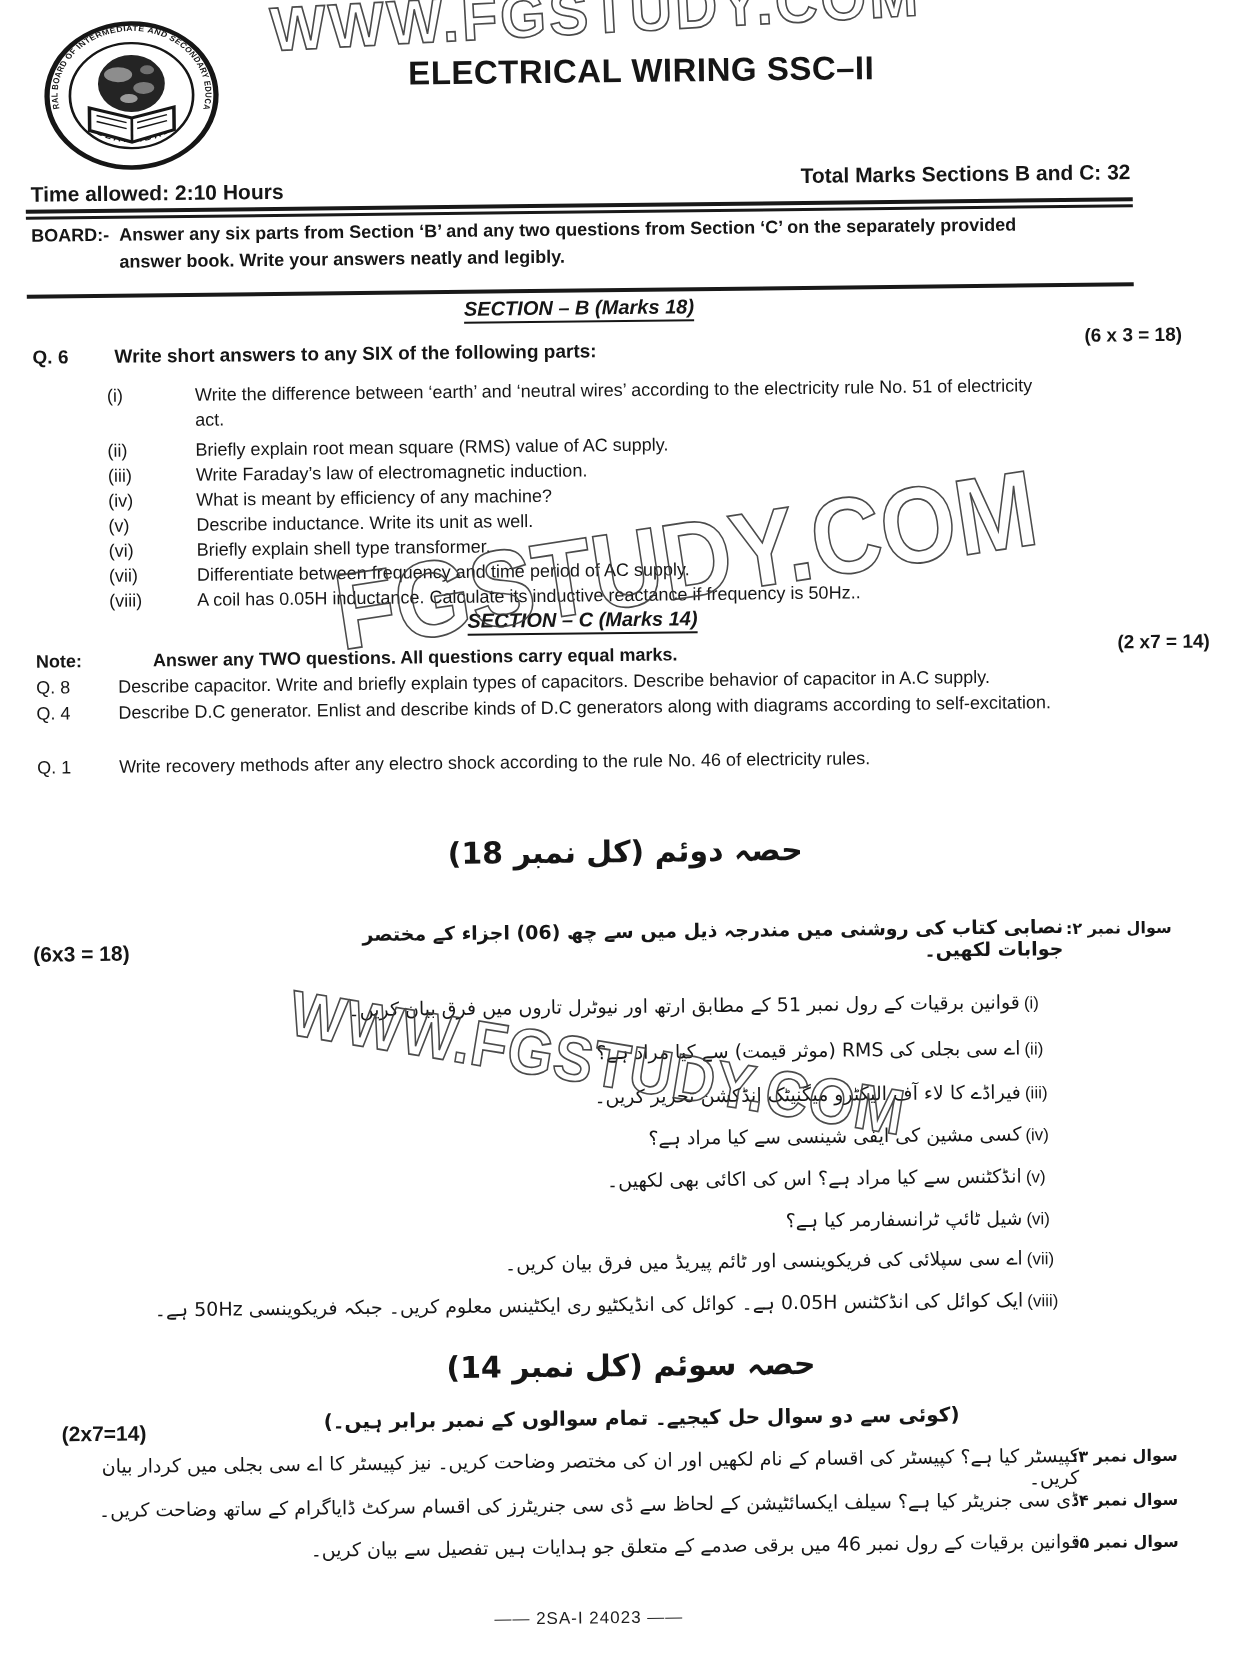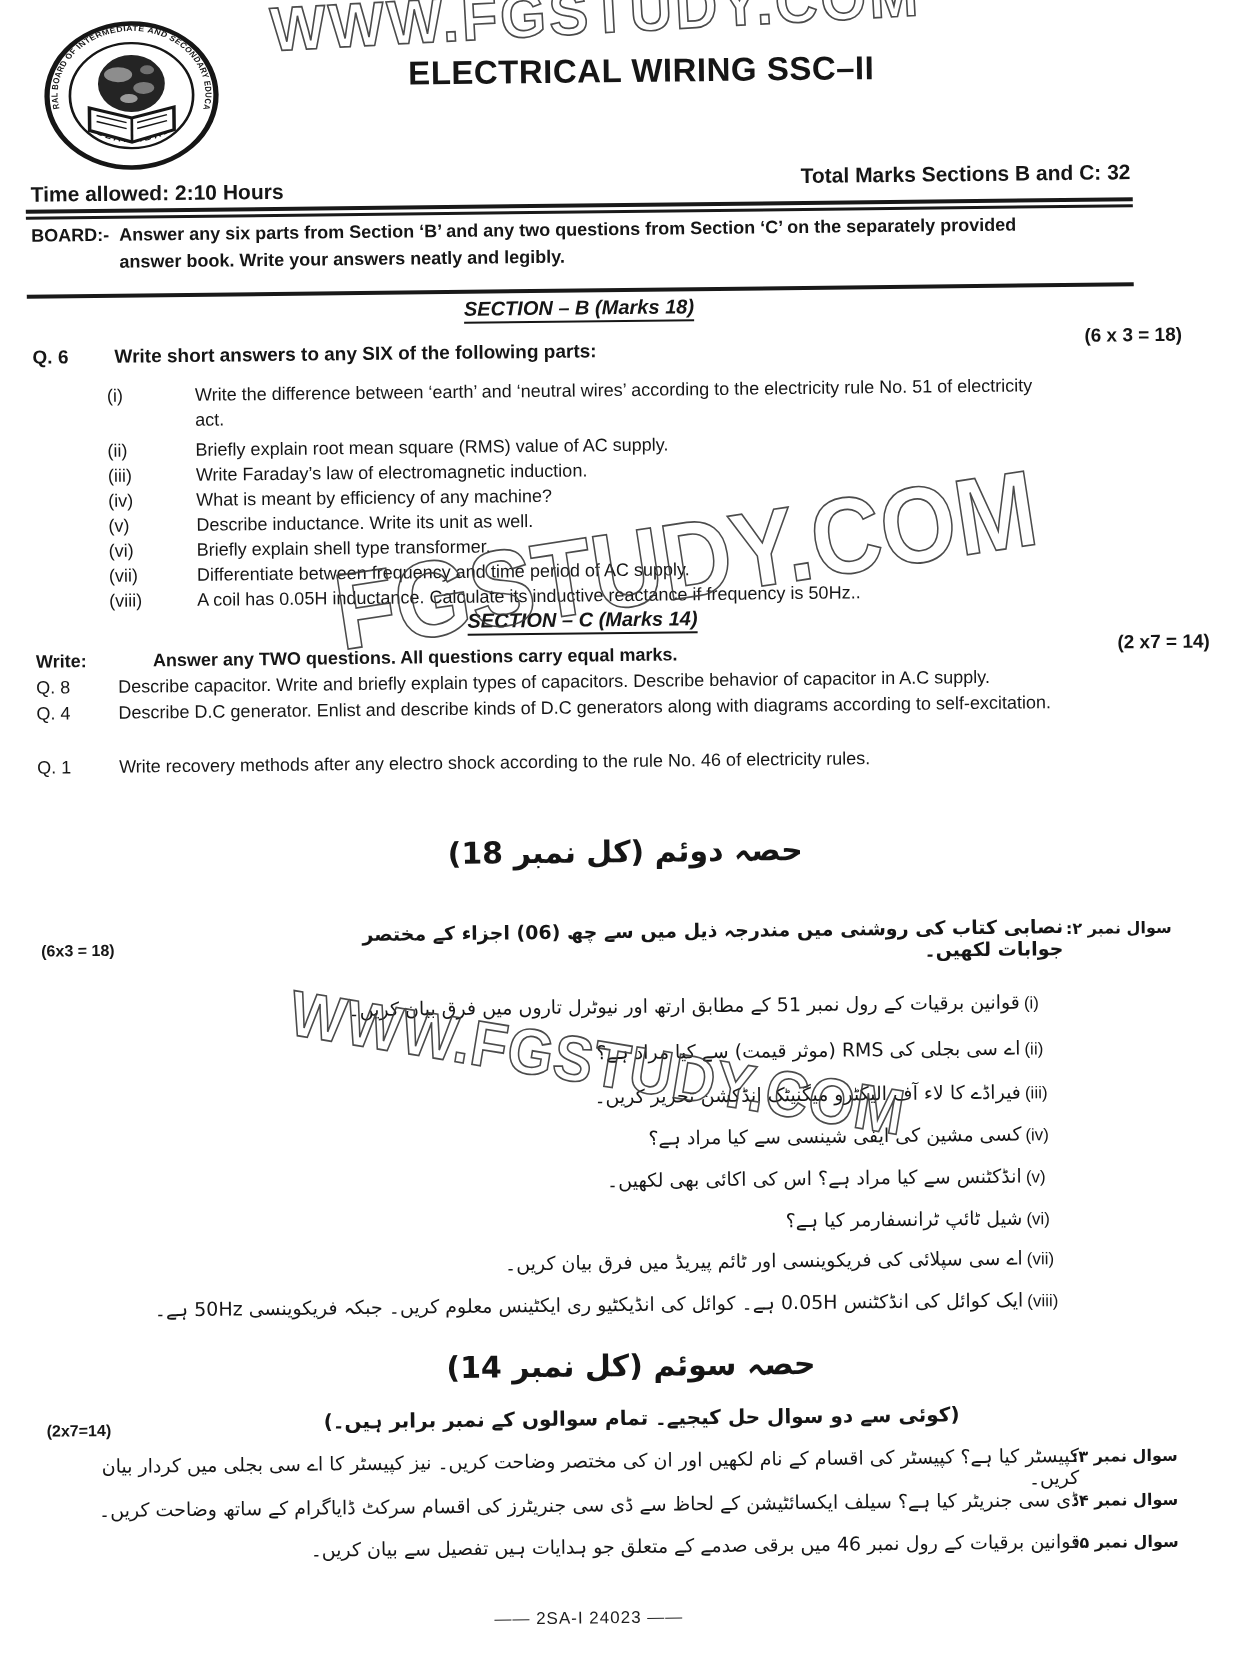--- a/index.html
+++ b/index.html
@@ -50,22 +50,22 @@
   .cq .qt{display:block;padding-left:82px;max-width:960px;}
   .cq3{top:668px;} .cq4{top:694px;} .cq5{top:748px;}
 
   
   .urdu{font-family:"DejaVu Sans",sans-serif;direction:rtl;}
   .u-head{left:0;width:100%;text-align:center;font-size:30px;font-weight:bold;}
   .u-head-2{top:834px;} .u-head-3{top:1348px;}
   .u-qlabel{right:75px;width:110px;font-size:16px;font-weight:bold;text-align:left;}
   .u-intro{right:188px;left:330px;top:920px;font-size:19px;font-weight:bold;text-align:right;}
   .u-q2label{top:924px;}
-  .u-marks{left:40px;font-size:16px;font-weight:bold;font-family:"Liberation Sans",sans-serif;}
-  .u-marks-b{top:936px;} .u-marks-c{top:1416px;}
+  .u-marks{left:32px;font-size:21px;font-weight:bold;font-family:"Liberation Sans",sans-serif;}
+  .u-marks-b{top:936px;} .u-marks-c{top:1416px;margin-left:23px;}
   .u-item-num{right:170px;width:58px;font-size:17px;text-align:left;font-family:"Liberation Sans",sans-serif;}
   .u-item-txt{right:232px;left:60px;font-size:19px;text-align:right;}
   .u-note{left:0;width:100%;top:1406px;text-align:center;font-size:20px;font-weight:bold;}
   .u-note span{display:inline-block;transform:translateX(10px);}
   .u-cq-txt{right:178px;left:60px;font-size:19px;text-align:right;}
 
   .footer{left:0;top:1608px;width:100%;text-align:center;font-size:17px;color:#1d1d1d;}
   .footer span{display:inline-block;transform:translateX(-45px);letter-spacing:1px;}
 </style>
 </head>
@@ -162,21 +162,21 @@
       </div>
       <div class="item">
         <span class="num">(viii)</span>
         <span class="txt">A coil has 0.05H inductance. Calculate its inductive reactance if frequency is 50Hz..</span>
       </div>
     </div>
 
     <div class="abs sec-head sec-head-c">
       <span>SECTION – C (Marks 14)</span>
     </div>
-    <div class="abs cnote-label">Write:</div>
+    <div class="abs cnote-label">Note:</div>
     <div class="abs cnote-text">Answer any TWO questions. All questions carry equal marks.</div>
     <div class="abs cnote-marks">(2 x7 = 14)</div>
 
     <div class="abs cq cq3">
       <span class="qn">Q. 8</span>
       <span class="qt">Describe capacitor. Write and briefly explain types of capacitors. Describe behavior of capacitor in A.C supply.</span>
     </div>
     <div class="abs cq cq4">
       <span class="qn">Q. 4</span>
       <span class="qt">Describe D.C generator. Enlist and describe kinds of D.C generators along with diagrams according to self-excitation.</span>

